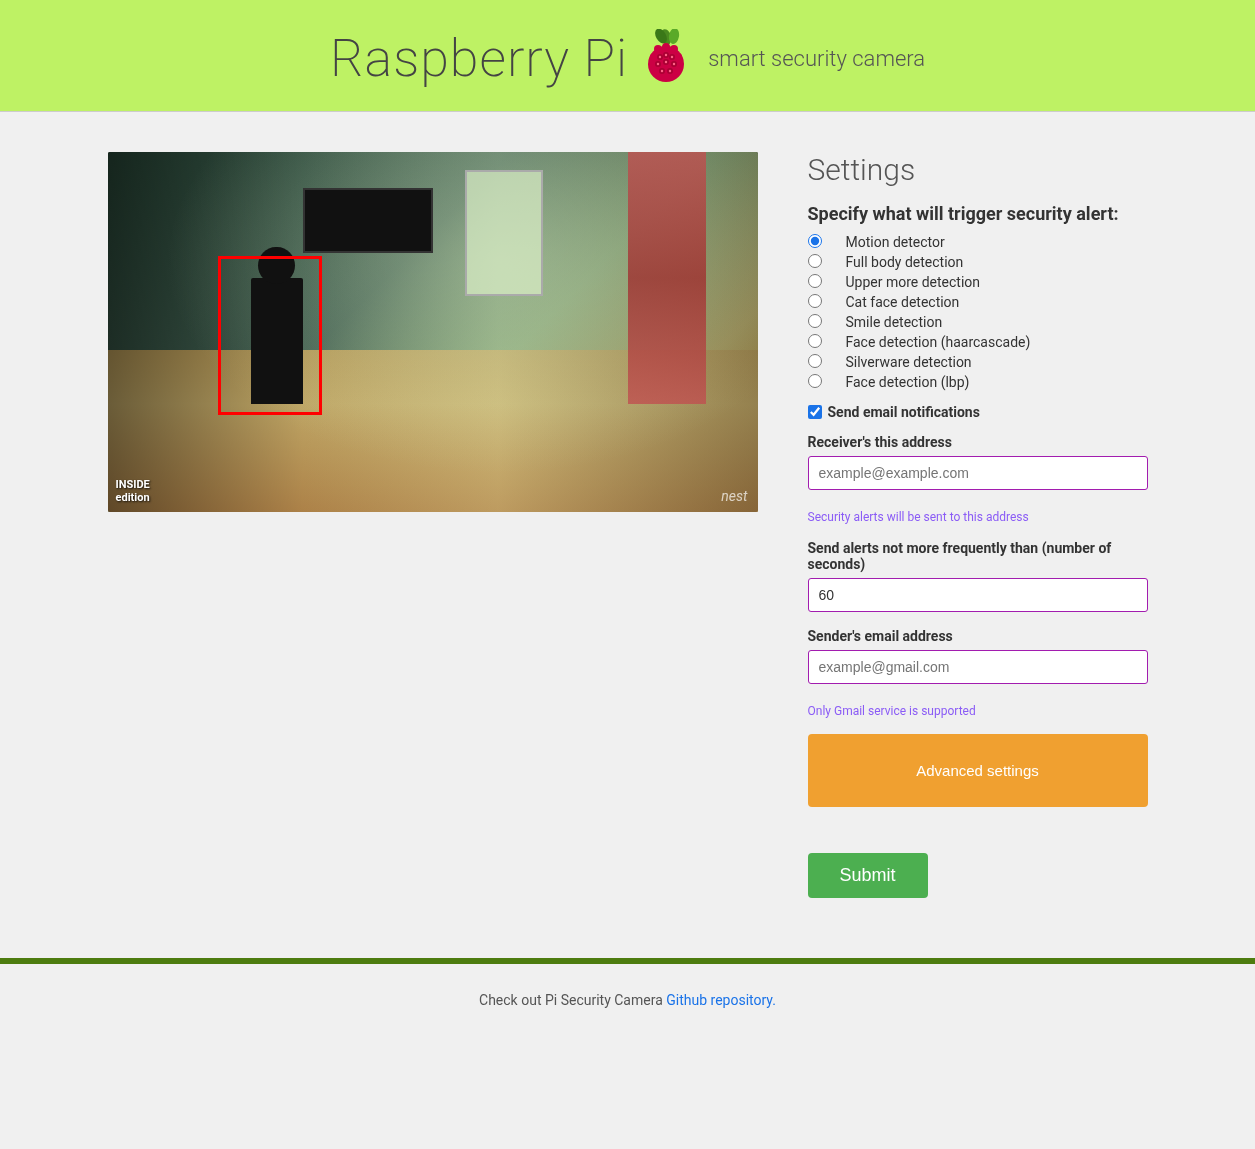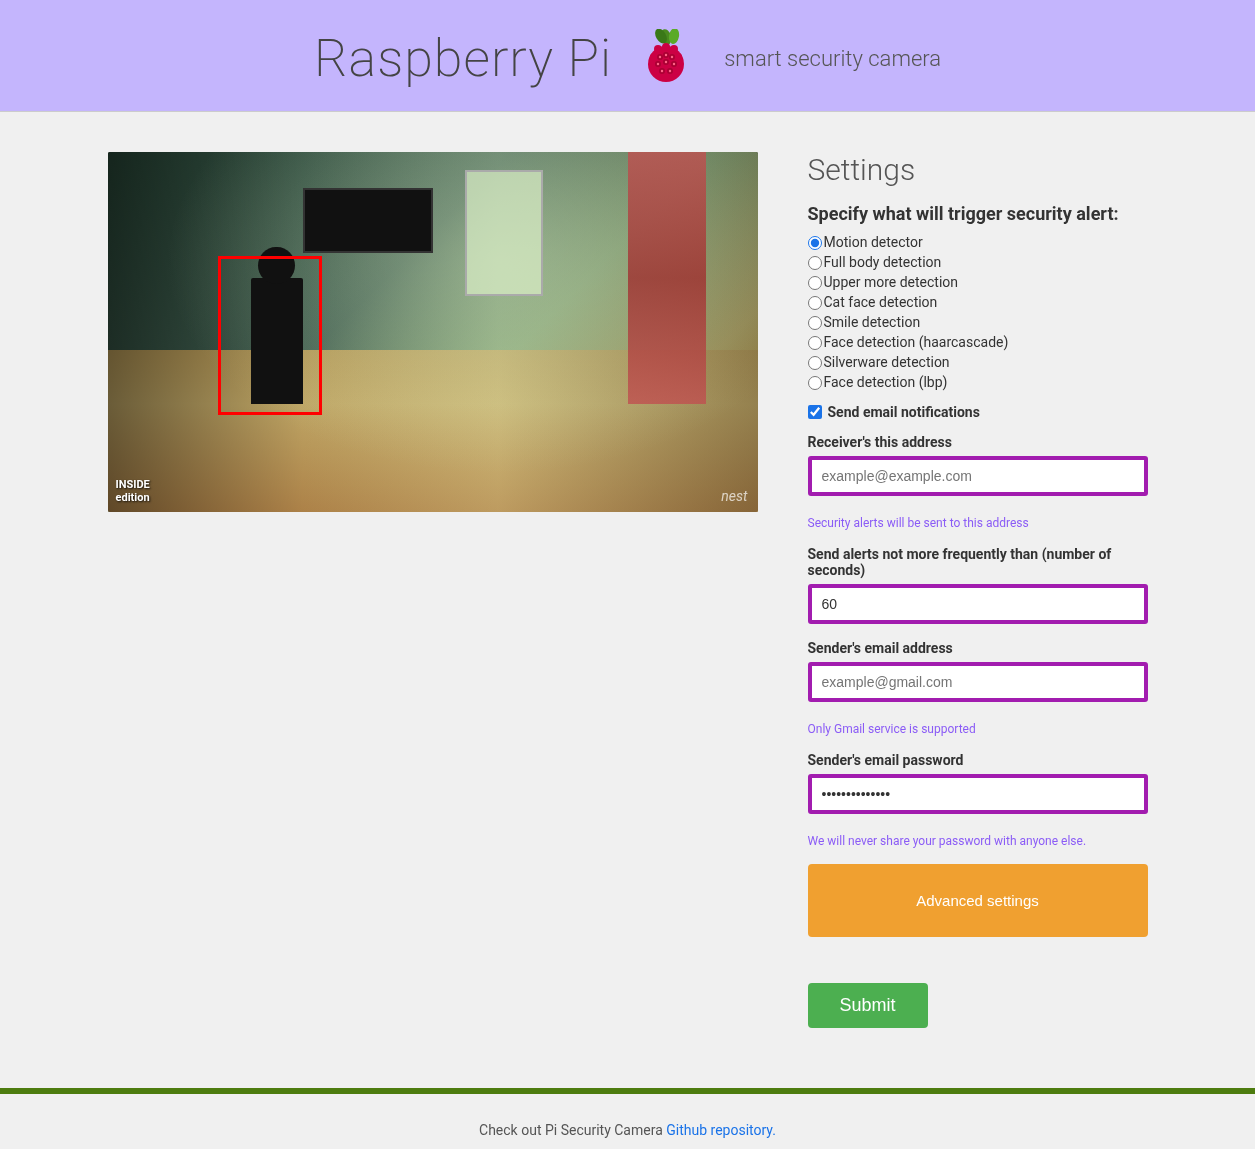--- a/index.html
+++ b/index.html
@@ -9,23 +9,23 @@
       color: #333;
       min-height: 1149px;
     }
 
     
     .header {
       display: flex;
       align-items: center;
       justify-content: center;
       padding: 28px 0 22px;
-      background: #c4b5fd;
+      background: #bef264;
       border-bottom: 1px solid #ccc;
-      gap: 24px;
+      gap: 8px;
     }
     .header-title {
       font-size: 52px;
       font-weight: 200;
       color: #444;
       letter-spacing: 1px;
     }
     .header-subtitle {
       font-size: 22px;
       color: #555;
@@ -181,22 +181,22 @@
     }
 
     .radio-group {
       display: flex;
       flex-direction: column;
       gap: 4px;
       margin-bottom: 14px;
     }
     .radio-item {
       display: flex;
-      align-items: flex-end;
-      gap: 2px;
+      align-items: flex-start;
+      gap: 24px;
       font-size: 14px;
       color: #333;
       cursor: pointer;
     }
     .radio-item input[type="radio"] {
       accent-color: #1a73e8;
       width: 14px;
       height: 14px;
       cursor: pointer;
     }
@@ -224,21 +224,21 @@
     .form-label {
       font-size: 14px;
       font-weight: 700;
       color: #333;
       display: block;
       margin-bottom: 6px;
     }
     .form-input {
       width: 100%;
       padding: 8px 10px;
-      border: 4px solid #a21caf;
+      border: 1px solid #a21caf;
       border-radius: 3px;
       font-size: 14px;
       color: #333;
       background: white;
       outline: none;
     }
     .form-hint {
       font-size: 12px;
       color: #8b5cf6;
       margin-top: 20px;
@@ -401,25 +401,20 @@
       <label class="form-label">Send alerts not more frequently than (number of seconds)</label>
       <input type="number" class="form-input" value="60" style="">
     </div>
 
     <div class="form-group">
       <label class="form-label">Sender's email address</label>
       <input type="email" class="form-input" placeholder="example@gmail.com" style="">
       <p class="form-hint">Only Gmail service is supported</p>
     </div>
 
-    <div class="form-group">
-      <label class="form-label">Sender's email password</label>
-      <input type="password" class="form-input" value="••••••••••••••" style="">
-      <p class="form-hint">We will never share your password with anyone else.</p>
-    </div>
 
     <button class="btn-advanced">Advanced settings</button>
 
     <button class="btn-submit">Submit</button>
   </section>
 
 </div>
 
 <footer class="footer">
   <span>Check out Pi Security Camera </span>

